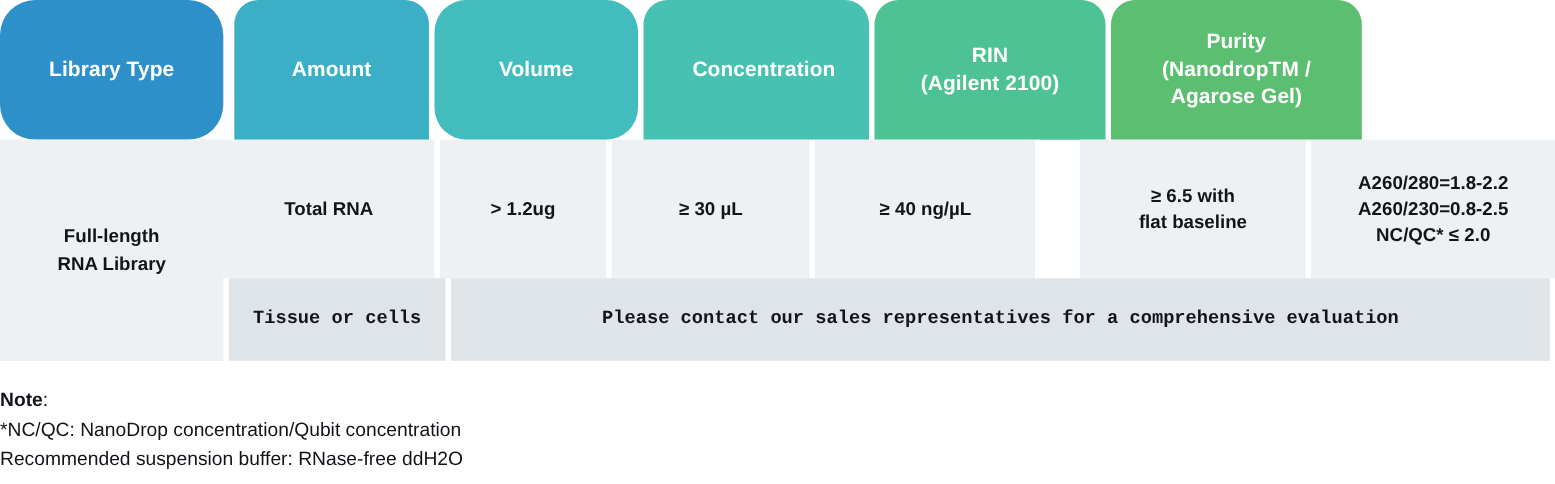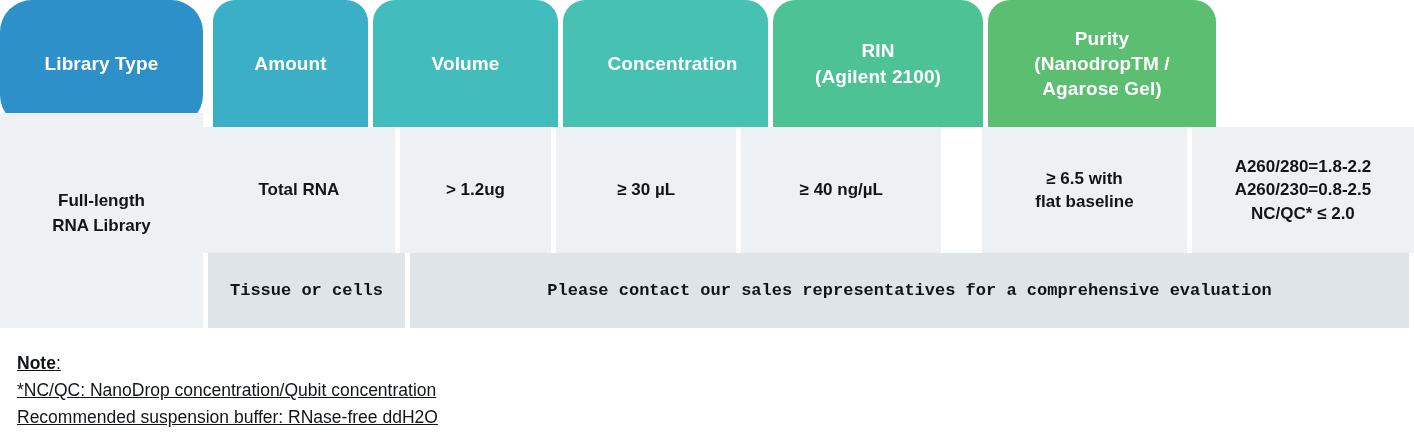--- a/index.html
+++ b/index.html
@@ -89,46 +89,45 @@
     background: #ffffff;
   }
 
   .row1 .td { background: #edf1f4; height: 126px; }
   .row2 .td { background: #dfe4e8; height: 75px; }
 
   
   .col-span {
     position: absolute;
     left: 0;
-    top: 113px;
+    top: 127px;
     width: 203px;
     height: 201px;
     background: #edf1f4;
     display: flex;
     align-items: center;
     justify-content: center;
     text-align: center;
     font-size: 17px;
     font-weight: bold;
     color: #111418;
     line-height: 1.45;
     box-sizing: border-box;
     padding: 0 8px;
   }
 
   
   .note {
     position: absolute;
-    left: 17px;
+    left: 0;
     top: 350px;
     width: 800px;
     font-size: 17.5px;
     color: #111418;
     line-height: 1.54;
-    text-decoration: underline;
   }
   .note-title { font-weight: bold; }
   .note-title-rest { font-weight: normal; }
   .note-line { white-space: pre; }
 </style>
 </head>
 <body>
 
 <div class="sheet">
 
@@ -136,26 +135,26 @@
 
     <div class="header-row">
 
       <div class="th" id="th-0" style="width:203px;background:#2e90c8;border-radius:32px;">
         <span>Library Type</span>
       </div>
       <div class="th-gap" style="width:5px;"></div>
 
       <div class="th-gap" style="width:5px;"></div>
 
-      <div class="th" id="th-2" style="width:155px;background:#3aafc5;">
+      <div class="th" id="th-2" style="width:177px;background:#3aafc5;">
         <span>Amount</span>
       </div>
       <div class="th-gap" style="width:5px;"></div>
 
-      <div class="th" id="th-3" style="width:185px;background:#42bcbd;">
+      <div class="th" id="th-3" style="width:185px;background:#42bcbd;border-radius:29px;">
         <span>Volume</span>
       </div>
       <div class="th-gap" style="width:5px;"></div>
 
       <div class="th" id="th-4" style="width:205px;background:#46c1b2;padding-left:20px;">
         <span>Concentration</span>
       </div>
       <div class="th-gap" style="width:5px;"></div>
 
       <div class="th" id="th-5" style="width:210px;background:#4dc295;">

